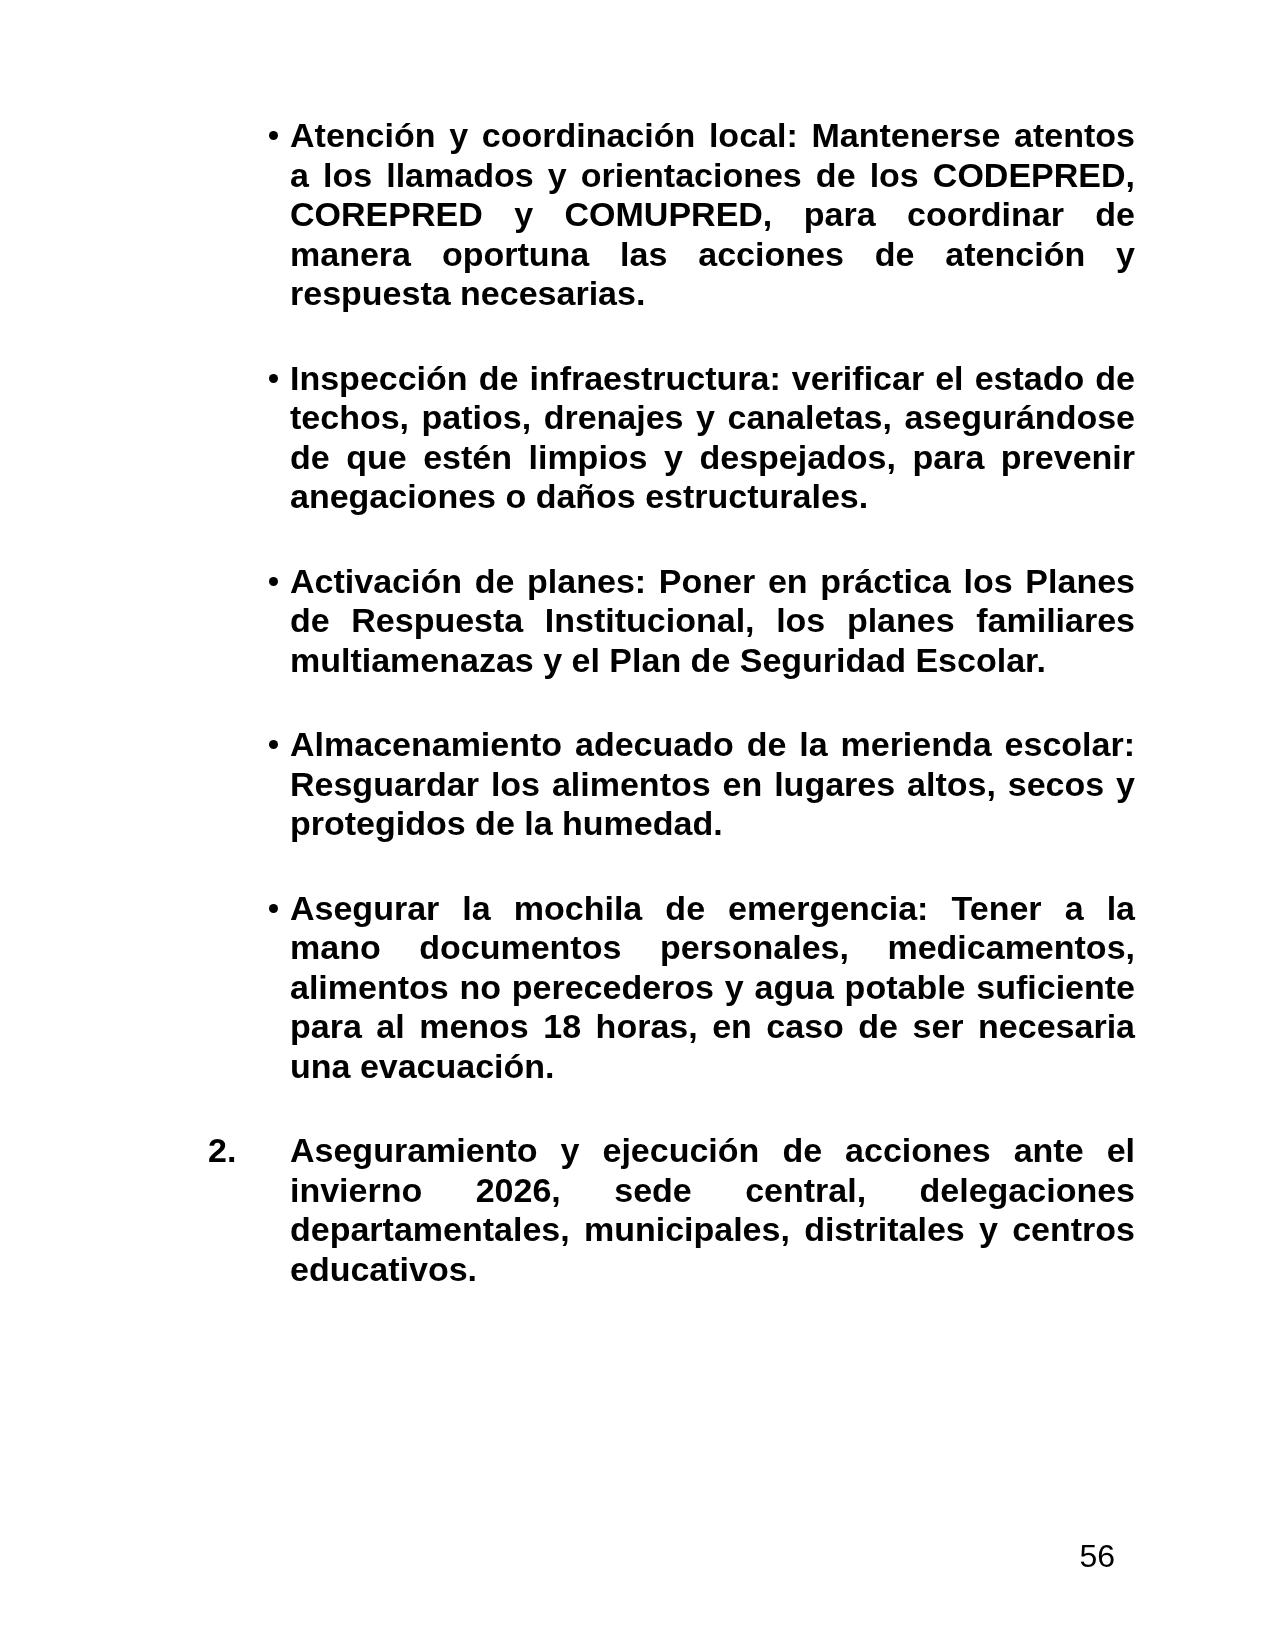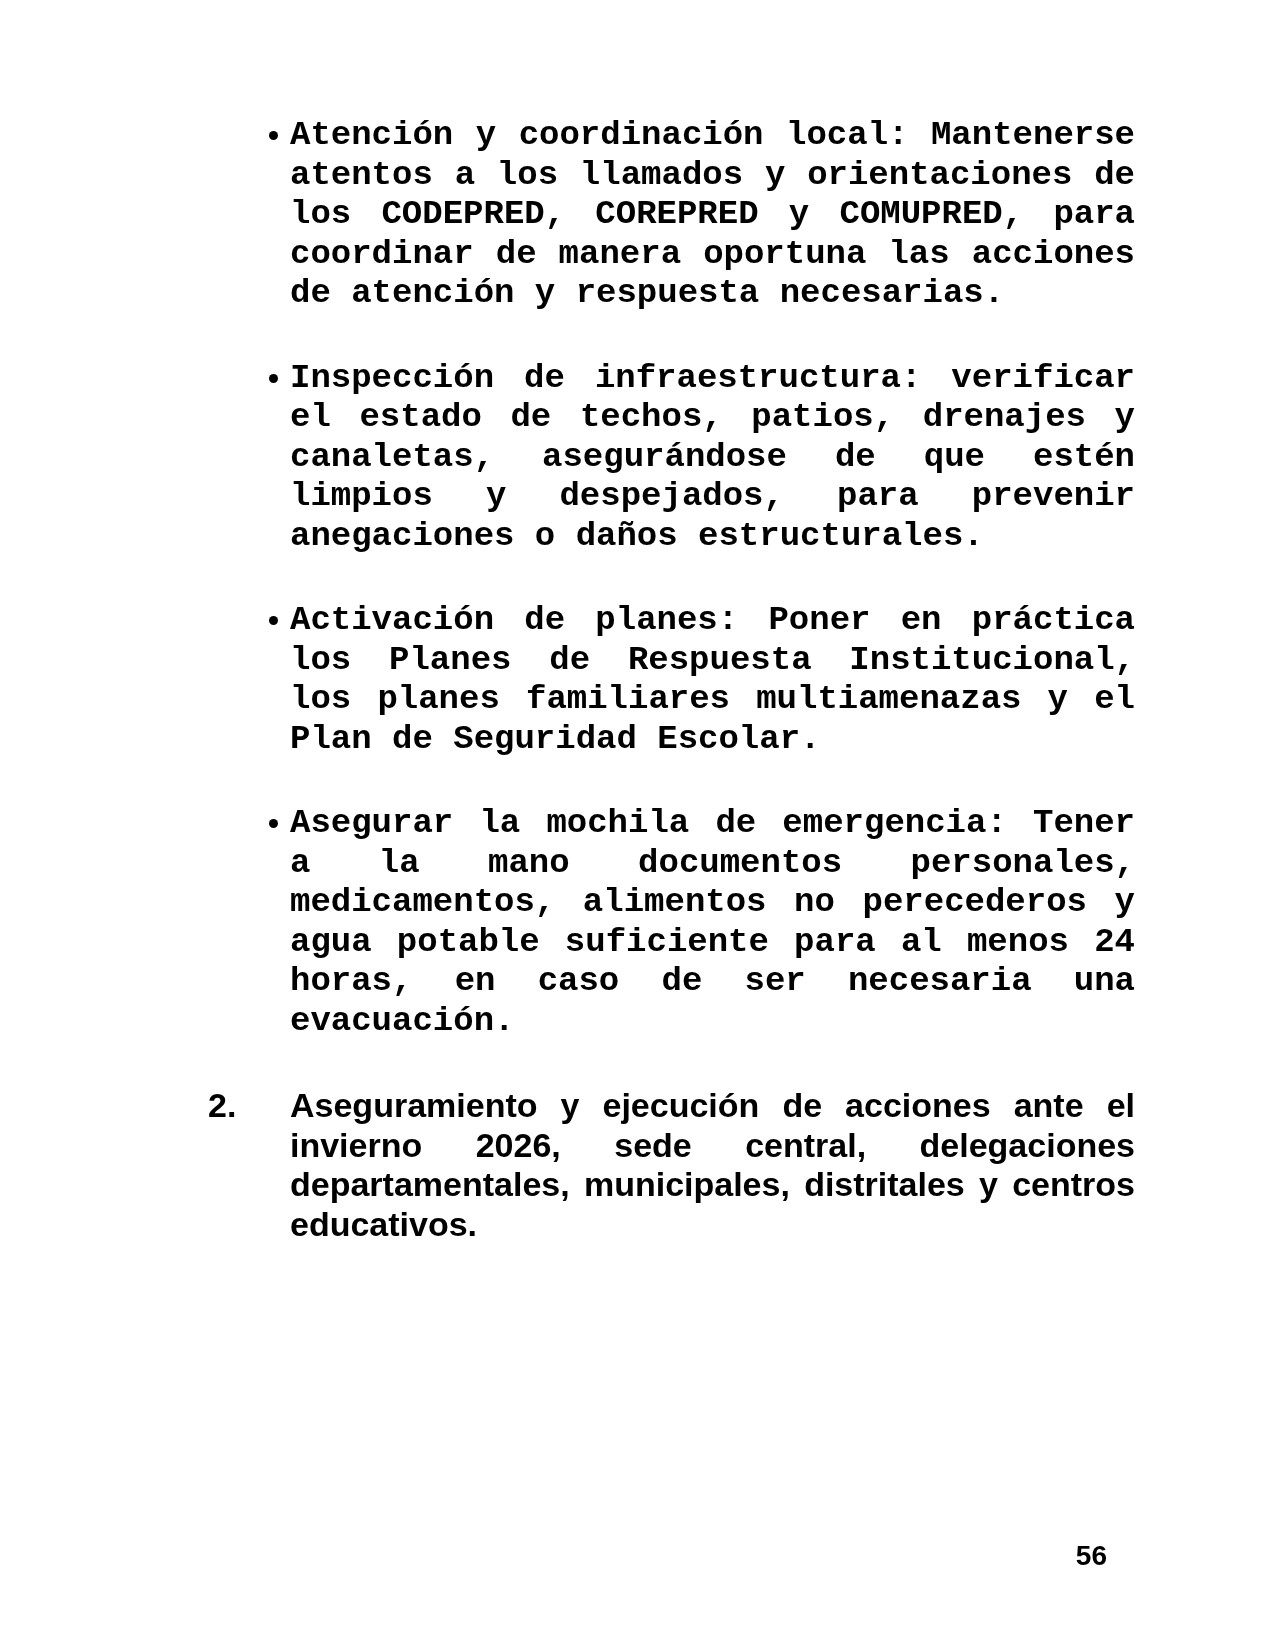--- a/index.html
+++ b/index.html
@@ -26,21 +26,20 @@
   .content {
     position: absolute;
     left: 0;
     top: 116px;
     width: 1275px;
   }
   ul.bullet-list {
     list-style: none;
     margin: 0;
     padding: 0;
-    font-family: Liberation Mono, monospace;
   }
   .para {
     position: relative;
     margin: 0 0 45px 290px;
     width: 845px;
     text-align: justify;
     font-weight: bold;
     font-size: 34px;
     line-height: 39.5px;
     letter-spacing: 0;
@@ -55,23 +54,23 @@
     background: #000000;
   }
   .numbered-item .num {
     position: absolute;
     left: -82px;
     top: 0;
   }
   .page-number {
     position: absolute;
     top: 1538px;
-    right: 168px;
-    font-weight: bold;
-    font-size: 28px;
+    right: 160px;
+    font-weight: normal;
+    font-size: 32px;
     line-height: 36px;
   }
 </style>
 </head>
 <body>
 
 <div class="page">
   <div class="content">
 
     <ul class="bullet-list">
@@ -82,21 +81,25 @@
       <li class="para bullet-item">
         <span class="dot"></span>
         <span>Inspección de infraestructura: verificar el estado de techos, patios, drenajes y canaletas, asegurándose de que estén limpios y despejados, para prevenir anegaciones o daños estructurales.</span>
       </li>
       <li class="para bullet-item">
         <span class="dot"></span>
         <span>Activación de planes: Poner en práctica los Planes de Respuesta Institucional, los planes familiares multiamenazas y el Plan de Seguridad Escolar.</span>
       </li>
       <li class="para bullet-item">
         <span class="dot"></span>
-        <span>Asegurar la mochila de emergencia: Tener a la mano documentos personales, medicamentos, alimentos no perecederos y agua potable suficiente para al menos 24 horas, en caso de ser necesaria una evacuación.</span>
+        <span>Almacenamiento adecuado de la merienda escolar: Resguardar los alimentos en lugares altos, secos y protegidos de la humedad.</span>
+      </li>
+      <li class="para bullet-item">
+        <span class="dot"></span>
+        <span>Asegurar la mochila de emergencia: Tener a la mano documentos personales, medicamentos, alimentos no perecederos y agua potable suficiente para al menos 18 horas, en caso de ser necesaria una evacuación.</span>
       </li>
     </ul>
 
     <div class="para numbered-item">
       <span class="num">2.</span>
       <span>Aseguramiento y ejecución de acciones ante el invierno 2026, sede central, delegaciones departamentales, municipales, distritales y centros educativos.</span>
     </div>
 
   </div>
 

